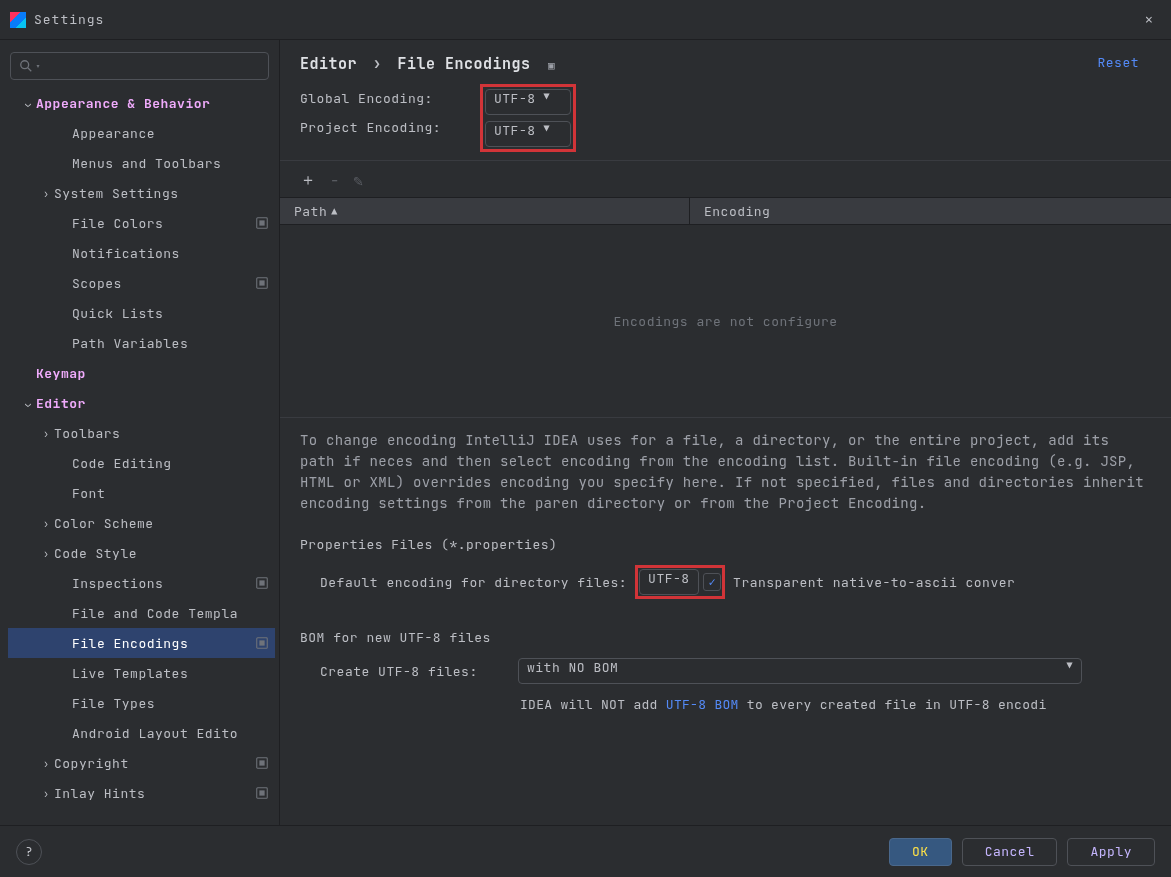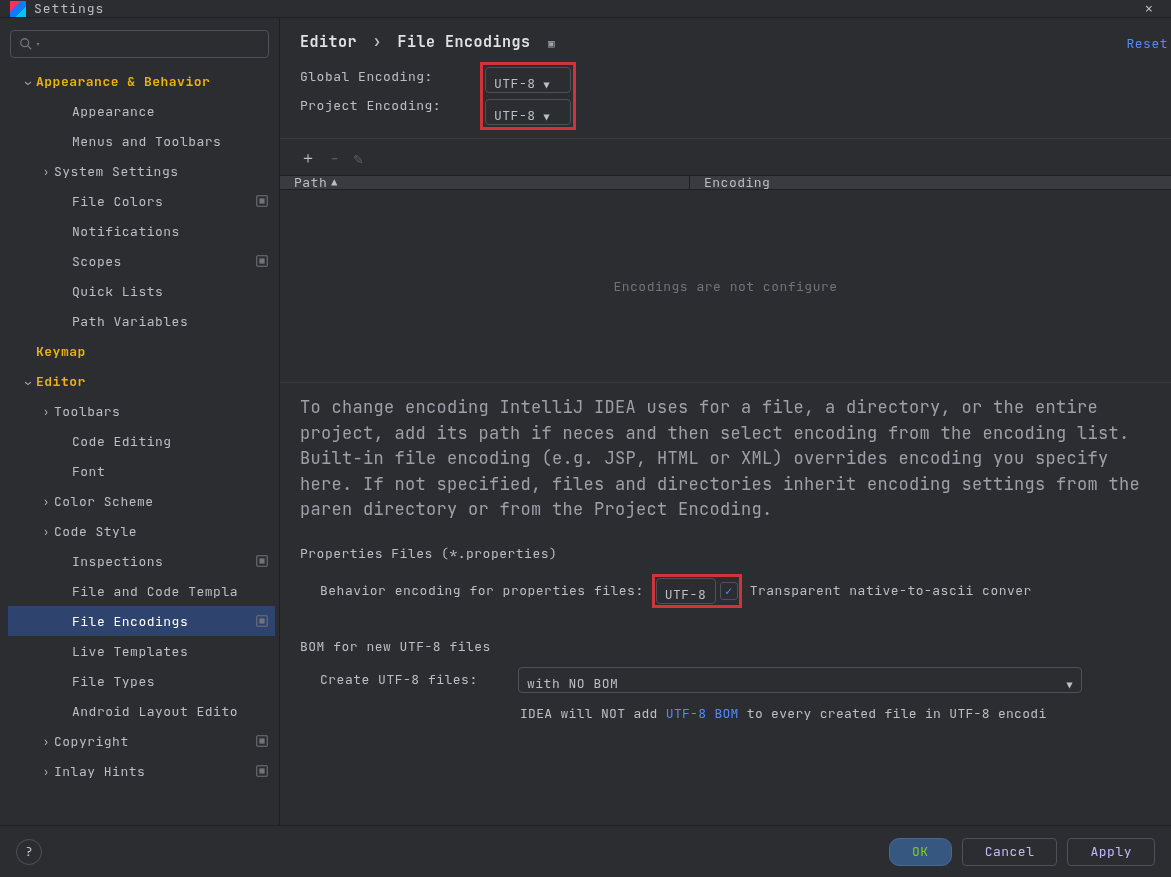--- a/index.html
+++ b/index.html
@@ -9,21 +9,21 @@
     color: #bcbec4;
     font-size: 13px;
     width: 1171px;
     height: 877px;
     overflow: hidden;
     display: flex;
     flex-direction: column;
   }
   
   .titlebar {
-    height: 18px;
+    height: 40px;
     background: #2b2d30;
     display: flex;
     align-items: center;
     padding: 0 10px;
     border-bottom: 1px solid #1e1f22;
     justify-content: space-between;
   }
   .titlebar .app-icon {
     width: 16px; height: 16px;
     background: linear-gradient(135deg,#fe315d 0%,#fe315d 33%,#087cfa 33%,#087cfa 66%,#07c3f2 66%);
@@ -73,21 +73,21 @@
     white-space: nowrap;
     overflow: hidden;
   }
   .tree-item .arrow {
     width: 16px;
     text-align: center;
     color: #bcbec4;
     font-size: 10px;
   }
   .tree-item .label { flex:1; overflow:hidden; text-overflow: clip; letter-spacing: 0.5px;}
-  .tree-item.bold .label { color: #eab308; font-weight: 600; }
+  .tree-item.bold .label { color: #f0abfc; font-weight: 600; }
   .tree-item .gear {
     width: 14px; height: 14px;
     margin-left: 4px;
   }
   .tree-item.selected {
     background: #2e436e;
     color: #ffffff;
   }
   .depth0 { padding-left: 12px; }
   .depth1 { padding-left: 30px; }
@@ -96,22 +96,22 @@
   .content {
     flex: 1;
     background: #2b2d30;
     display: flex;
     flex-direction: column;
     overflow: hidden;
     padding: 0 0 0 0;
   }
   .breadcrumb-row {
     display: flex;
-    align-items: flex-end;
-    padding: 14px 3px 10px 20px;
+    align-items: flex-start;
+    padding: 14px 32px 10px 20px;
   }
   .breadcrumb {
     font-size: 15px;
     color: #dfe1e5;
     font-weight: 600;
     letter-spacing: 0.5px;
   }
   .breadcrumb .sep { color: #bcbec4; margin: 0 6px; }
   .reset-link { color: #548af7; cursor: pointer; margin-left: auto; letter-spacing: 0.5px;}
   .encoding-label { width: 180px; color:#bcbec4; letter-spacing:0.5px;}
@@ -123,62 +123,62 @@
     gap:6px;
   }
   .mini-highlight { border: 3px solid #d13438; padding:1px; display:inline-flex; align-items:center; gap:4px;}
   .combo {
     height: 26px;
     min-width: 86px;
     background: #2b2d30;
     border: 1px solid #4e5157;
     border-radius: 4px;
     display: inline-flex;
-    align-items: flex-end;
+    align-items: flex-start;
     padding: 0 8px;
     color:#bcbec4;
     cursor:pointer;
     letter-spacing:0.5px;
   }
   .combo .chev { margin-left:8px; font-size:10px; color:#bcbec4;}
   .combo.wide { width: 564px; justify-content: space-between; }
   .toolbar-row {
     display:flex;
     align-items:center;
     gap:14px;
     padding: 8px 20px 6px 20px;
     border-top:1px solid #393b40;
     margin-top:8px;
   }
   .toolbar-row .ticon { color:#bcbec4; font-size:16px; cursor:pointer;}
   .toolbar-row .ticon.dim { color:#5a5d63;}
   .table-head {
     display:flex;
     background:#393b40;
-    height:15px;
+    height:28px;
     align-items:center;
     border-top:1px solid #1e1f22;
     border-bottom:1px solid #1e1f22;
   }
   .table-head .col { padding:0 14px; color:#bcbec4; letter-spacing:0.5px;}
   .table-head .col.path{ width: 410px; border-right:1px solid #1e1f22; height:100%; display:flex;align-items:center; gap:4px;}
   .table-body {
     height: 193px;
     background:#2b2d30;
     display:flex;
     align-items:center;
     justify-content:center;
     color:#6f737a;
     border-bottom:1px solid #393b40;
     letter-spacing:0.5px;
   }
   .help-text {
     padding: 12px 20px;
     color:#9da0a8;
-    font-size:17px;
+    font-size:14px;
     line-height:1.5;
     letter-spacing:0.3px;
   }
   .section-title { padding: 10px 20px 6px 20px; color:#bcbec4; letter-spacing:0.5px;}
   .prop-row { display:flex; align-items:center; padding:6px 20px; gap:8px;}
   .prop-row .lbl { color:#bcbec4; letter-spacing:0.5px;}
   .checkbox {
     width: 18px; height: 18px;
     border:1px solid #4e5157;
     border-radius:3px;
@@ -205,21 +205,21 @@
   .help-btn {
     width:26px;height:26px;border:1px solid #4e5157;border-radius:13px;
     display:flex;align-items:center;justify-content:center;color:#bcbec4;cursor:pointer;
   }
   .footer .spacer{flex:1;}
   .btn {
     height:28px; padding:0 22px; border:1px solid #4e5157; border-radius:4px;
     background:#2b2d30; color:#c4b5fd; cursor:pointer; display:inline-flex;align-items:center;
     letter-spacing:0.5px;
   }
-  .btn.primary { background:#365880; border-color:#4a688c; color:#84cc16;border-radius:10px;}
+  .btn.primary { background:#365880; border-color:#4a688c; color:#fde047;}
   .sort-arrow{font-size:10px;}
   .expand-icon{ font-size:11px; color:#9da0a8; margin-left:8px;}
 </style>
 </head>
 <body>
 
 <div class="titlebar">
   <div class="app-icon"></div>
   <div class="title">Settings</div>
   <div class="close">✕</div>
@@ -400,21 +400,21 @@
         <span class="sort-arrow">▲</span>
       </div>
       <div class="col">Encoding</div>
     </div>
     <div class="table-body">Encodings are not configure</div>
 
     <div class="help-text">To change encoding IntelliJ IDEA uses for a file, a directory, or the entire project, add its path if neces and then select encoding from the encoding list. Built-in file encoding (e.g. JSP, HTML or XML) overrides encoding you specify here. If not specified, files and directories inherit encoding settings from the paren directory or from the Project Encoding.</div>
 
     <div class="section-title">Properties Files (*.properties)</div>
     <div class="prop-row indent">
-      <span class="lbl">Behavior encoding for properties files:</span>
+      <span class="lbl">Default encoding for directory files:</span>
       <span class="mini-highlight">
         <span class="combo" style="min-width:60px;">
           <span>UTF-8</span>
         </span>
         <span class="checkbox">✓</span>
       </span>
       <span class="lbl">Transparent native-to-ascii conver</span>
     </div>
 
     <div class="section-title" style="margin-top:14px;">BOM for new UTF-8 files</div>

